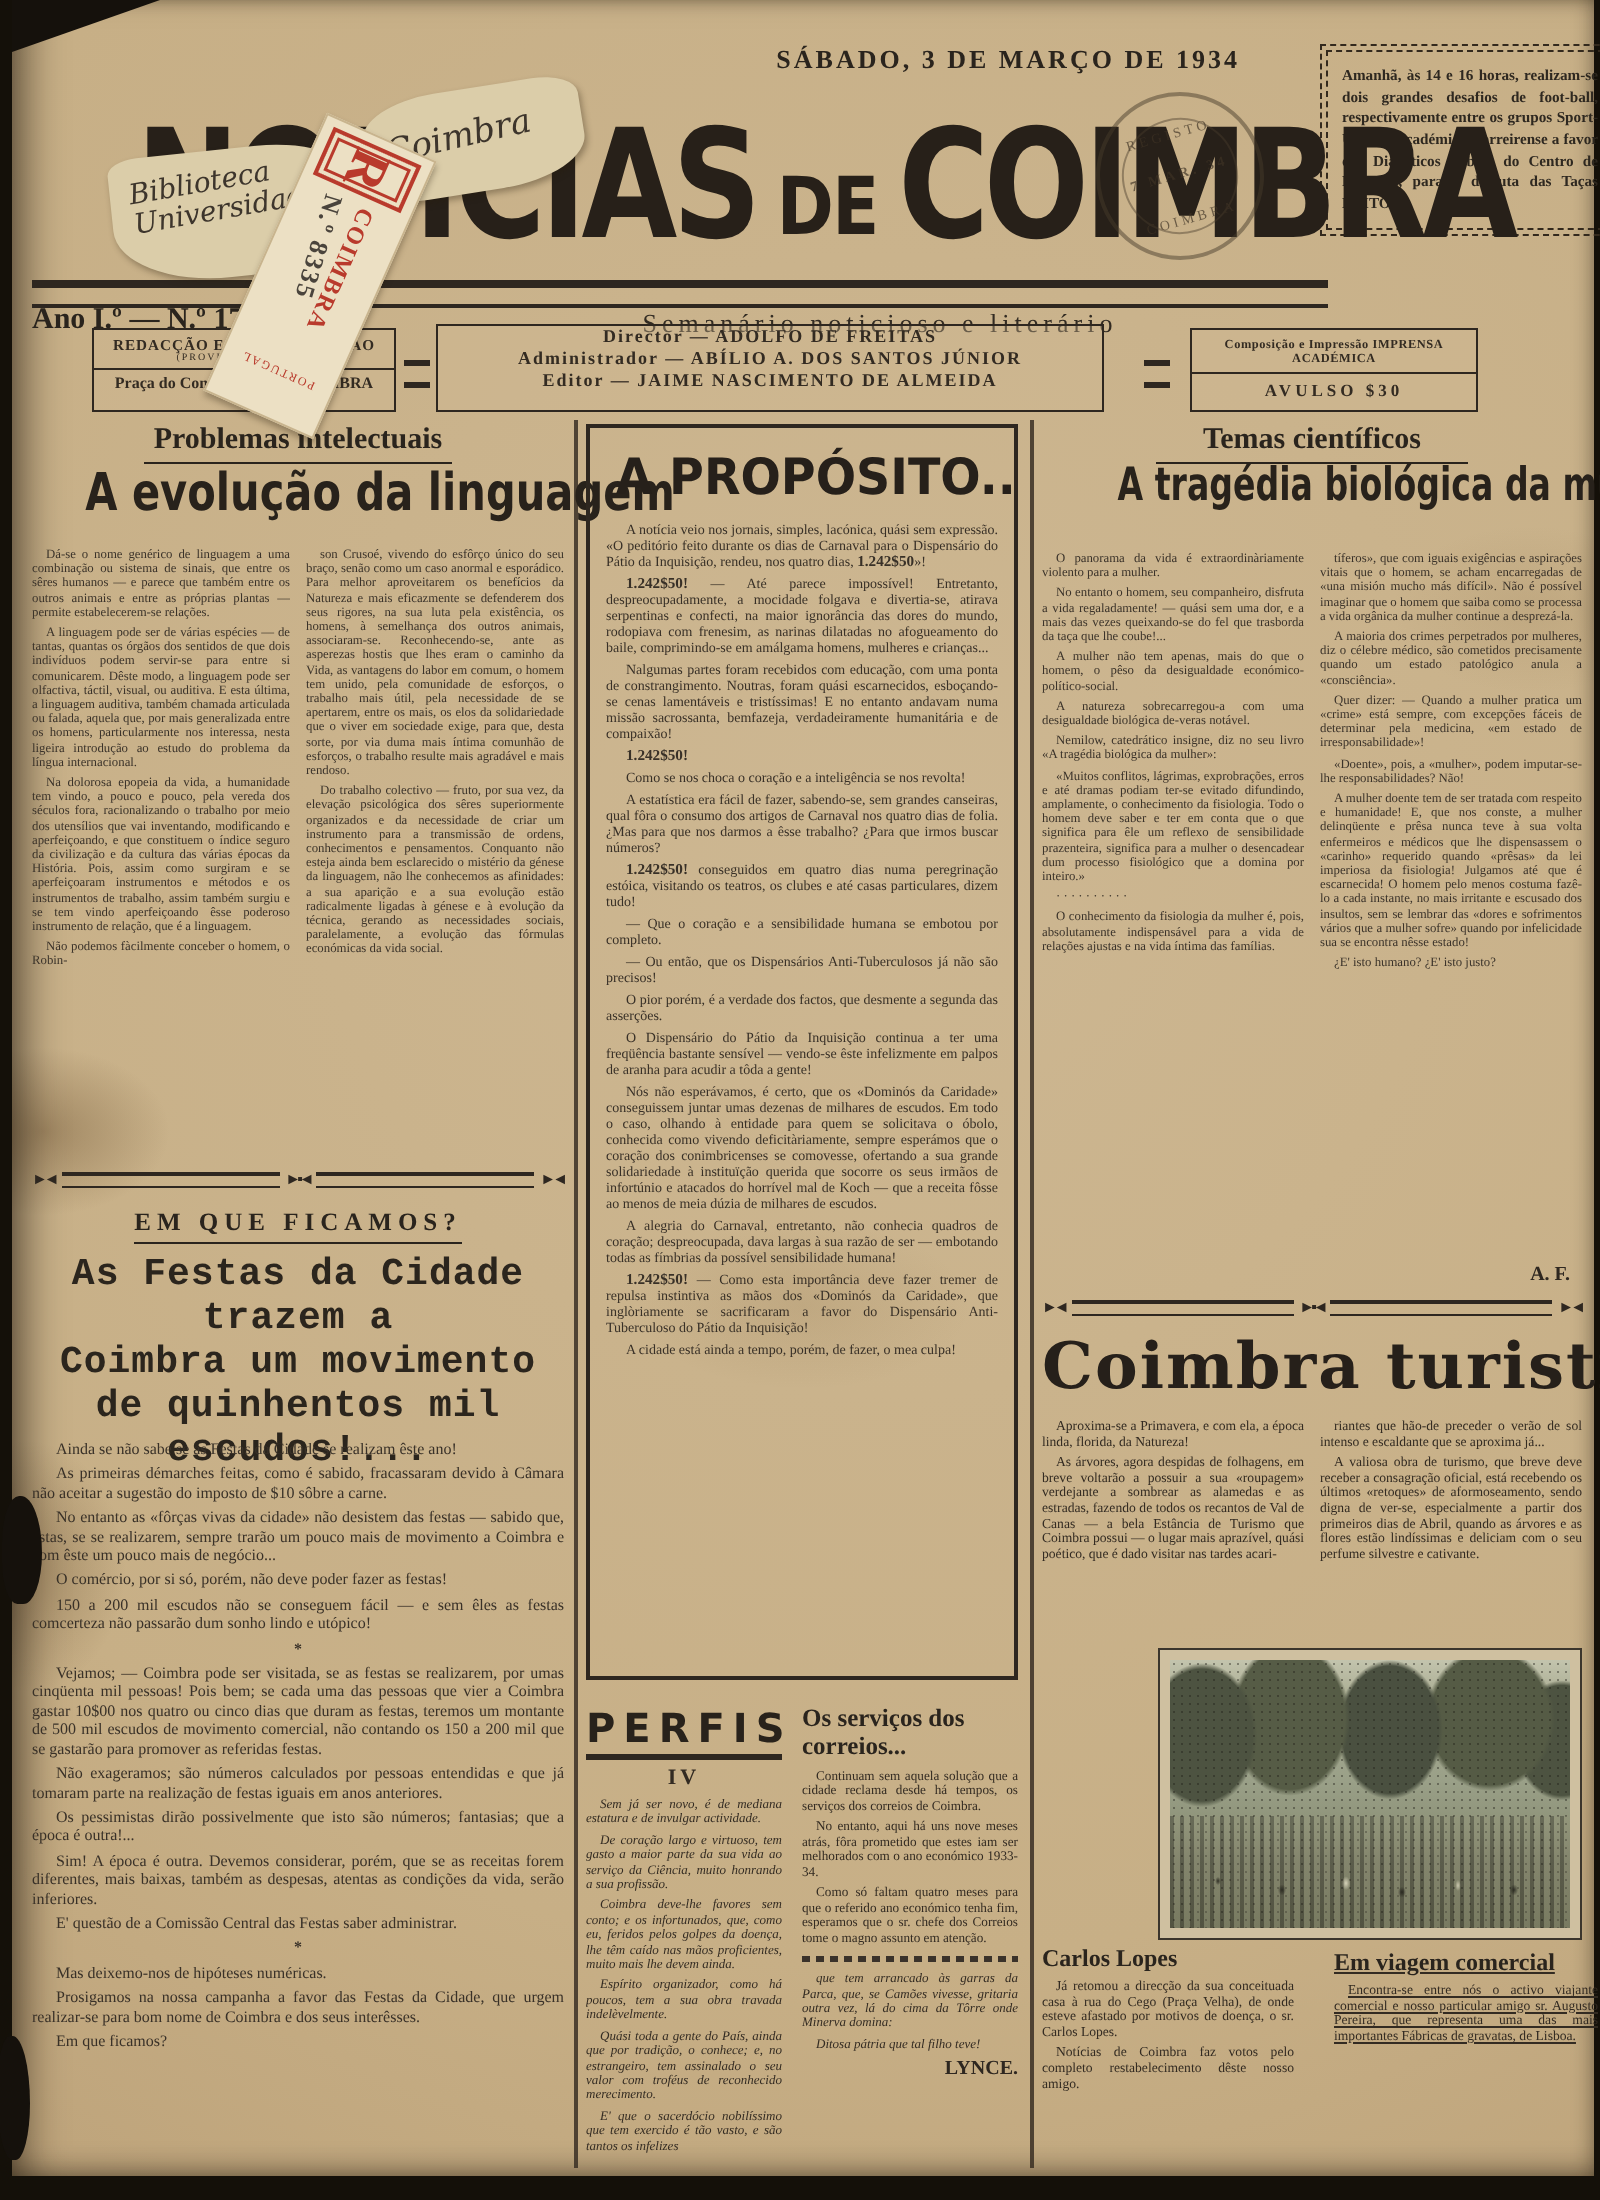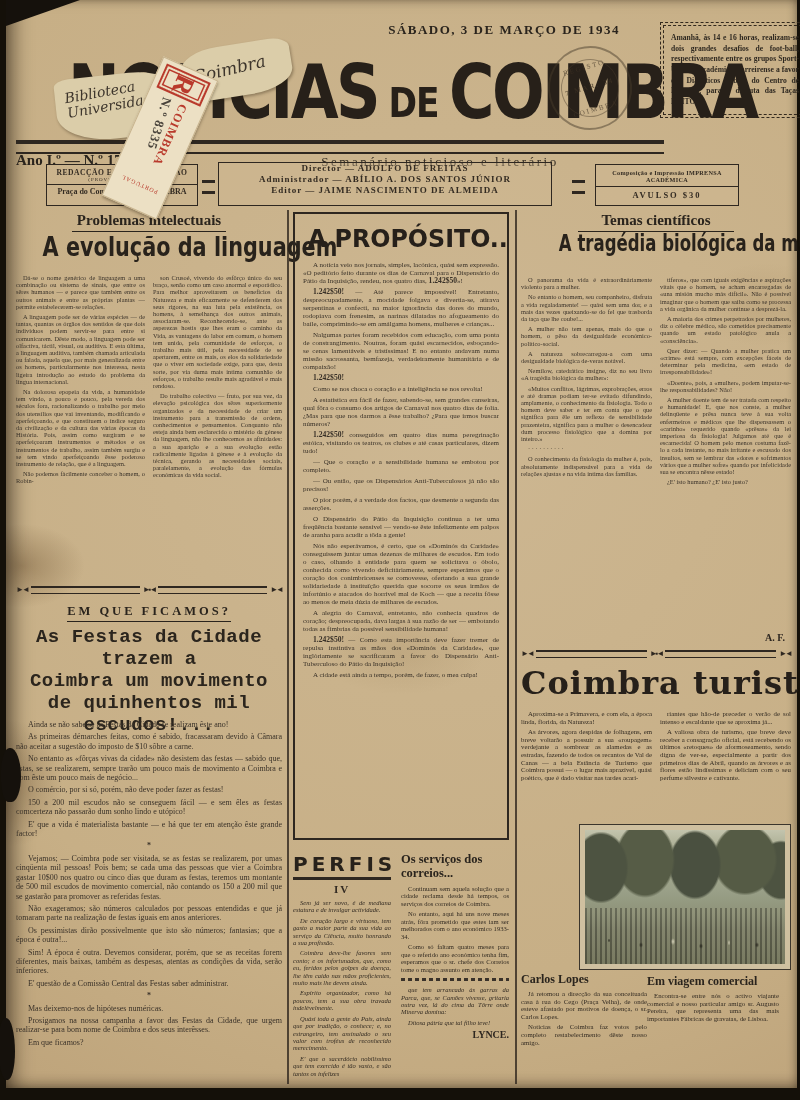--- a/index.html
+++ b/index.html
@@ -133,21 +133,21 @@
     background:
       radial-gradient(2px 3px at 12% 58%, rgba(25,24,18,.8), transparent 70%),
       radial-gradient(3px 4px at 28% 66%, rgba(25,24,18,.7), transparent 70%),
       radial-gradient(3px 5px at 44% 60%, rgba(235,230,205,.8), transparent 70%),
       radial-gradient(3px 4px at 58% 68%, rgba(25,24,18,.75), transparent 70%),
       radial-gradient(2px 4px at 72% 62%, rgba(235,230,205,.7), transparent 70%),
       radial-gradient(3px 4px at 86% 66%, rgba(25,24,18,.75), transparent 70%),
       repeating-linear-gradient(90deg, rgba(28,26,20,.35) 0 2px, rgba(150,148,120,.25) 2px 5px);}
   .news-item-hl{font-weight:bold;font-size:12px;color:#2a241d;margin-bottom:3px;}
   .carlos{top:760px;left:0;width:126px;height:110px;overflow:hidden;}
-  .viagem{top:762px;left:126px;width:132px;height:104px;overflow:hidden;}
+  .viagem{top:762px;left:146px;width:132px;height:104px;overflow:hidden;text-decoration:underline;}
   .carlos p,.viagem p{font-size:6.8px;line-height:7.6px;}
   
   .corner-tl{top:0;left:0;width:0;height:0;border-top:26px solid #15110c;border-right:74px solid transparent;z-index:8;}
   .tear1{left:-5px;top:748px;width:20px;height:54px;background:#15110c;border-radius:50% 62% 55% 45%;z-index:8;}
   .tear2{left:-7px;top:1018px;width:16px;height:62px;background:#15110c;border-radius:40% 60% 50% 50%;z-index:8;}
 </style>
 </head>
 <body>
 
 <div class="paper">
@@ -243,21 +243,20 @@
       <div>As Festas da Cidade trazem a</div>
       <div>Coimbra um movimento</div>
       <div>de quinhentos mil escudos!...</div>
     </div>
     <div class="abs lbody bodytext" style="top:508px;height:362px;">
         <p>Ainda se não sabe se as Festas da Cidade se realizam êste ano!</p>
         <p>As primeiras démarches feitas, como é sabido, fracassaram devido à Câmara não aceitar a sugestão do imposto de $10 sôbre a carne.</p>
         <p>No entanto as «fôrças vivas da cidade» não desistem das festas — sabido que, estas, se se realizarem, sempre trarão um pouco mais de movimento a Coimbra e com êste um pouco mais de negócio...</p>
         <p>O comércio, por si só, porém, não deve poder fazer as festas!</p>
         <p>150 a 200 mil escudos não se conseguem fácil — e sem êles as festas comcerteza não passarão dum sonho lindo e utópico!</p>
-        <p>E' que a vida é materialista bastante — e há que ter em atenção êste grande factor!</p>
         <p class="star">*</p>
         <p>Vejamos; — Coimbra pode ser visitada, se as festas se realizarem, por umas cinqüenta mil pessoas! Pois bem; se cada uma das pessoas que vier a Coimbra gastar 10$00 nos quatro ou cinco dias que duram as festas, teremos um montante de 500 mil escudos de movimento comercial, não contando os 150 a 200 mil que se gastarão para promover as referidas festas.</p>
         <p>Não exageramos; são números calculados por pessoas entendidas e que já tomaram parte na realização de festas iguais em anos anteriores.</p>
         <p>Os pessimistas dirão possivelmente que isto são números; fantasias; que a época é outra!...</p>
         <p>Sim! A época é outra. Devemos considerar, porém, que se as receitas forem diferentes, mais baixas, também as despesas, atentas as condições da vida, serão inferiores.</p>
         <p>E' questão de a Comissão Central das Festas saber administrar.</p>
         <p class="star">*</p>
         <p>Mas deixemo-nos de hipóteses numéricas.</p>
         <p>Prosigamos na nossa campanha a favor das Festas da Cidade, que urgem realizar-se para bom nome de Coimbra e dos seus interêsses.</p>
         <p>Em que ficamos?</p>

